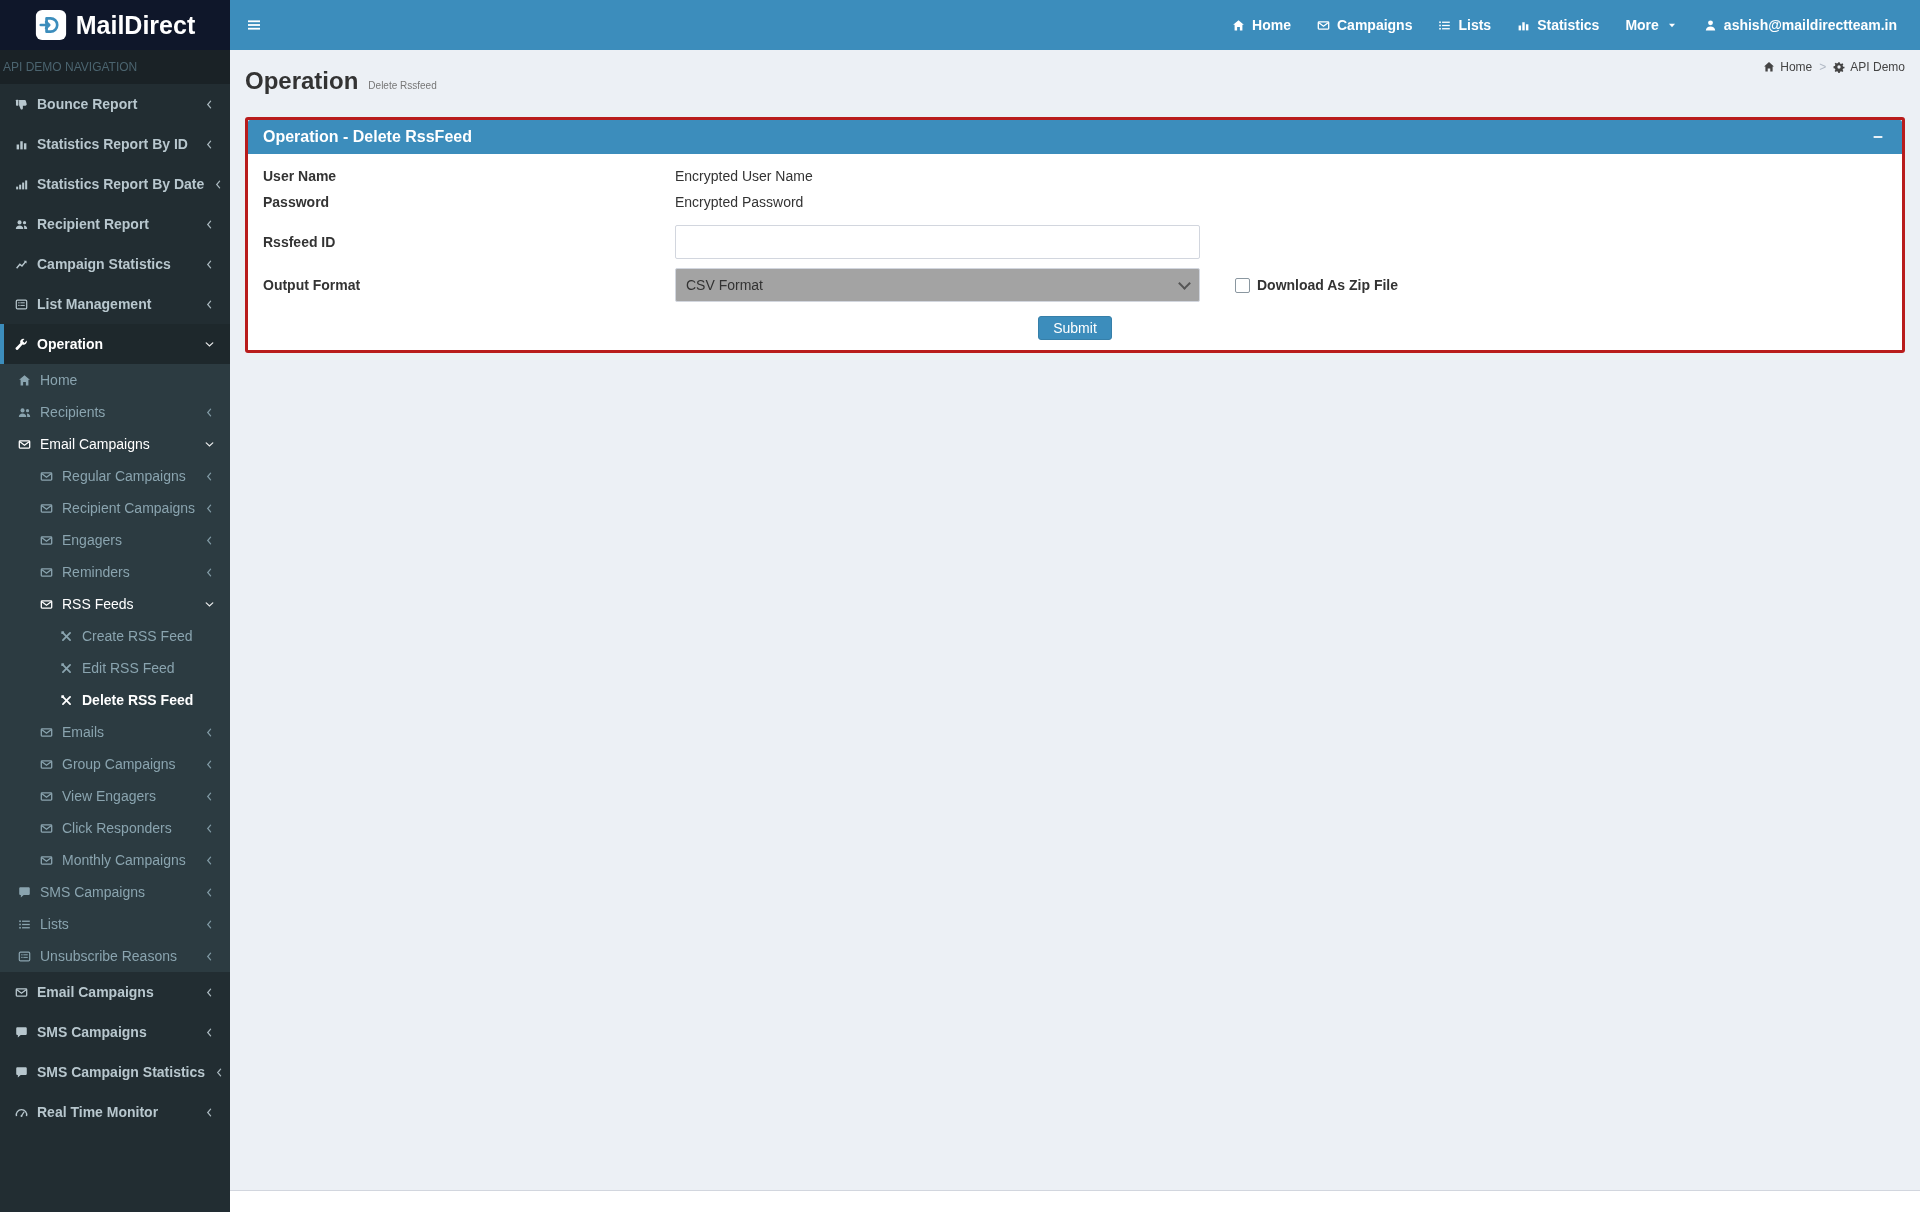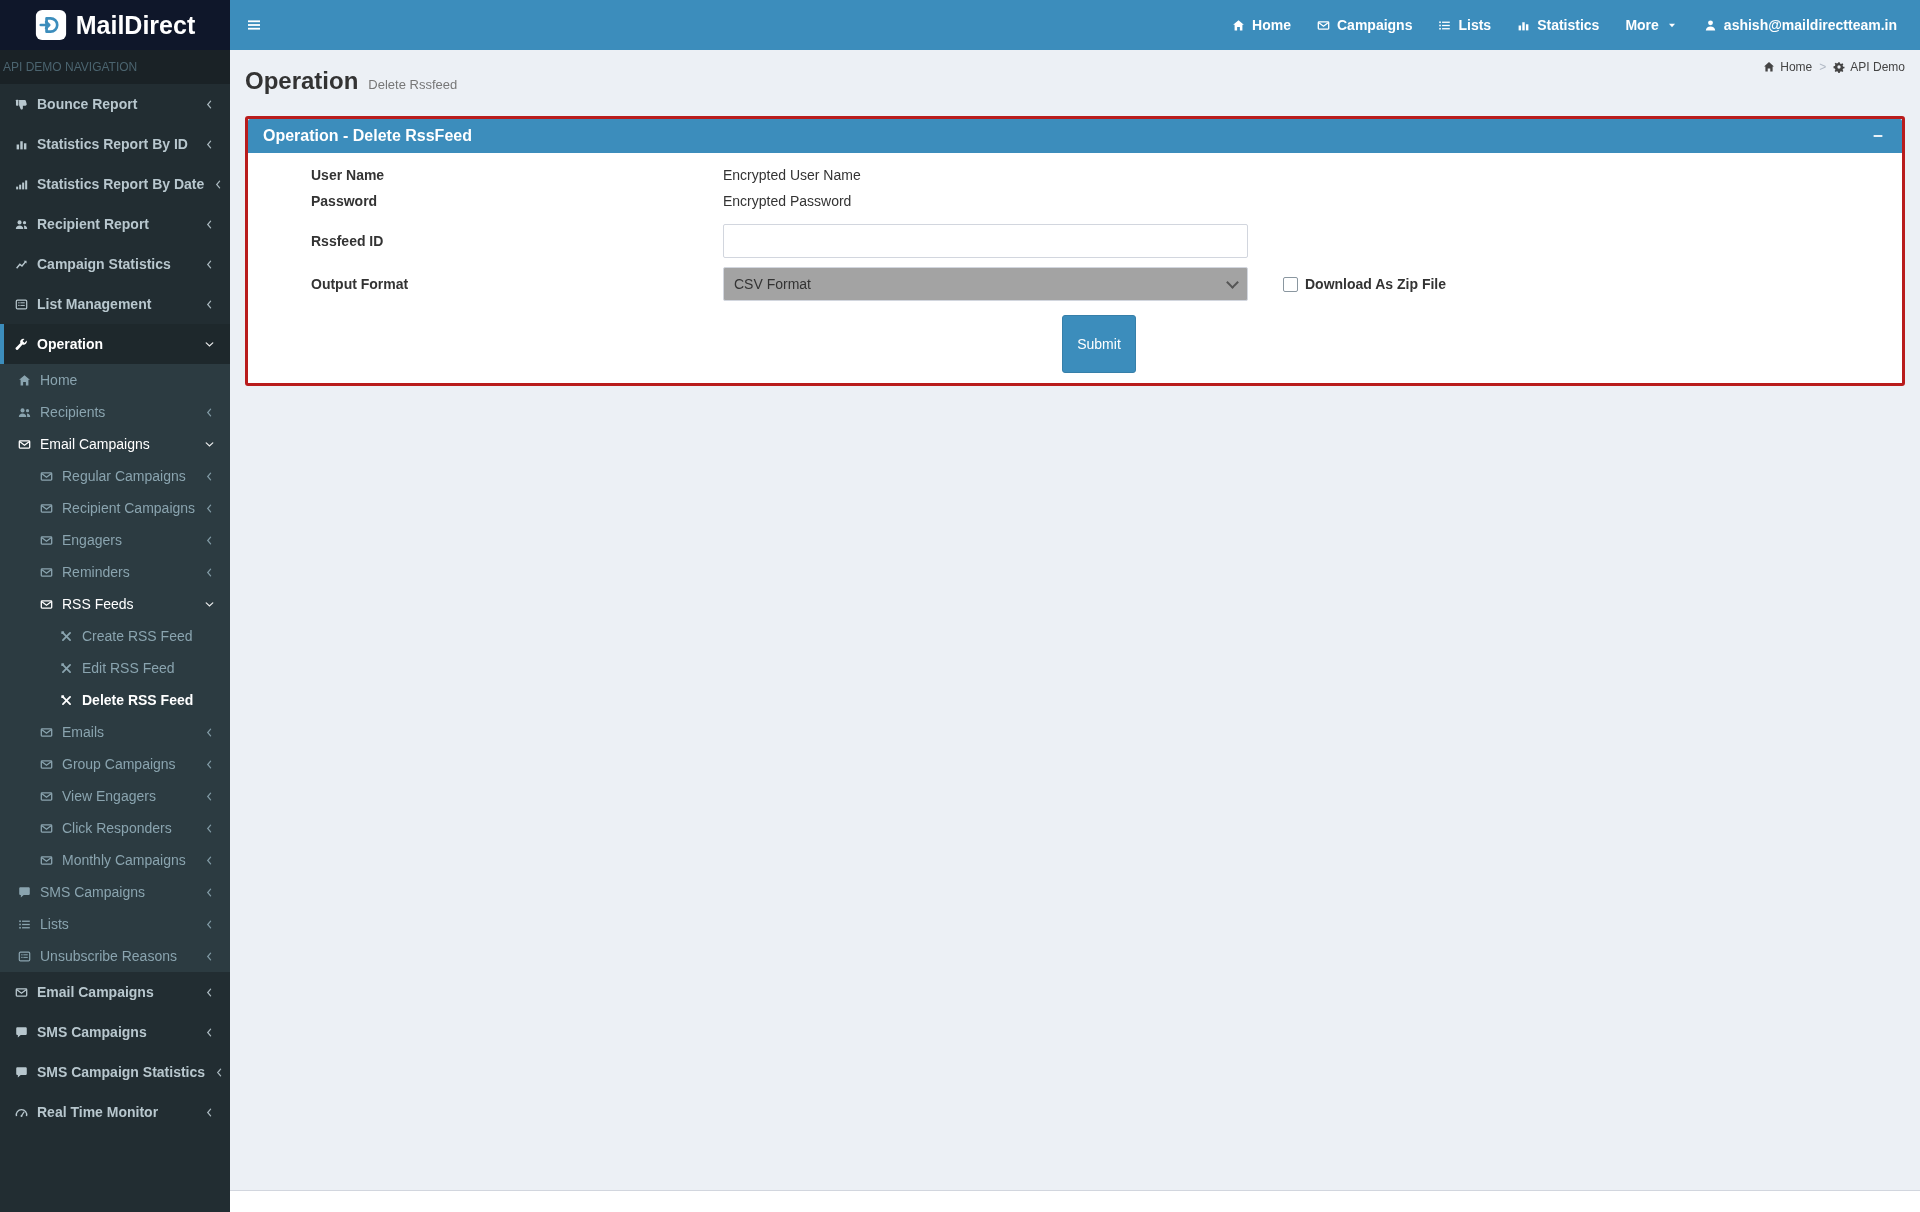--- a/index.html
+++ b/index.html
@@ -30,47 +30,47 @@
   .arrow { margin-left: auto; opacity: .9; }
   .open { color: #fff; }
   .active { color: #fff; font-weight: 700; }
   .d0.active { background: #1e282c; border-left: 4px solid #3c8dbc; padding-left: 11px; }
 
   
   .main { margin-left: 230px; padding-top: 50px; height: 1212px; display: flex; flex-direction: column; background: #ecf0f5; }
   .content { flex: 1; }
   .content-header { position: relative; padding: 14px 15px 15px; }
   .content-header h1 { font-size: 24px; font-weight: 600; color: #333; line-height: 33px; display: flex; align-items: baseline; gap: 10px; }
-  .content-header h1 small { font-size: 13px; font-weight: 400; color: #777; }
+  .content-header h1 small { font-size: 10px; font-weight: 400; color: #777; }
   .breadcrumb { position: absolute; top: 10px; right: 15px; display: flex; align-items: center; gap: 7px; font-size: 12px; }
   .crumb { display: flex; align-items: center; gap: 5px; color: #444; cursor: pointer; }
   .crumb-sep { color: #b0b8c4; }
 
   
   .box { margin: 0 15px; background: #fff; border: 3px solid #b91c1c; border-radius: 3px; }
   .box-header { background: #3c8dbc; color: #fff; padding: 8px 15px; display: flex; align-items: center; border-radius: 2px 2px 0 0; }
   .box-title { font-size: 16px; font-weight: 700; }
   .box-tools { margin-left: auto; }
   .btn-collapse { background: transparent; border: 0; color: #fff; cursor: pointer; display: flex; align-items: center; padding: 2px; }
 
-  .box-body { padding: 12px 15px 8px; margin-left: 48px; }
+  .box-body { padding: 12px 15px 8px; }
   .form-row { display: flex; align-items: center; color: #333; }
   .r1 { margin-bottom: 6px; }
   .r2 { margin-bottom: 13px; }
   .r3 { margin-bottom: 9px; }
   .flabel { width: 412px; font-weight: 700; line-height: 20px; }
   .fstatic { line-height: 20px; }
   .text-input { width: 525px; height: 34px; border: 1px solid #d2d6de; border-radius: 2px; padding: 0 10px; font-size: 14px; color: #333; font-family: inherit; }
   .select-wrap { position: relative; width: 525px; height: 34px; }
   .select-wrap select { width: 100%; height: 100%; border: 1px solid #d2d6de; border-radius: 2px; background: #a3a3a3; appearance: none; -webkit-appearance: none; padding: 0 30px 0 10px; font-size: 14px; color: #333; font-family: inherit; cursor: pointer; }
   .select-chevron { position: absolute; right: 11px; top: 11px; width: 9px; height: 9px; border-right: 2px solid #555; border-bottom: 2px solid #555; transform: rotate(45deg); pointer-events: none; }
   .fcheck { margin-left: 35px; display: flex; align-items: center; gap: 7px; font-weight: 700; }
   .fcheck input { appearance: none; -webkit-appearance: none; width: 15px; height: 15px; border: 1px solid #8a97a0; border-radius: 2px; background: #fff; cursor: pointer; }
   .submit-row { text-align: center; margin-top: 14px; padding-bottom: 2px; }
-  .btn-submit { background: #3c8dbc; border: 1px solid #367fa9; color: #fff; font-size: 14px; font-family: inherit; padding: 20px 14px; border-radius: 3px; cursor: pointer; }
+  .btn-submit { background: #3c8dbc; border: 1px solid #367fa9; color: #fff; font-size: 14px; font-family: inherit; padding: 3px 14px; border-radius: 3px; cursor: pointer; }
 
   .main-footer { height: 22px; background: #fff; border-top: 1px solid #d2d6de; }
 </style>
 </head>
 <body>
 
 <header class="navbar">
   <div class="logo">
     <span class="icon">
       <svg viewBox="0 0 36 36" width="32" height="32">

